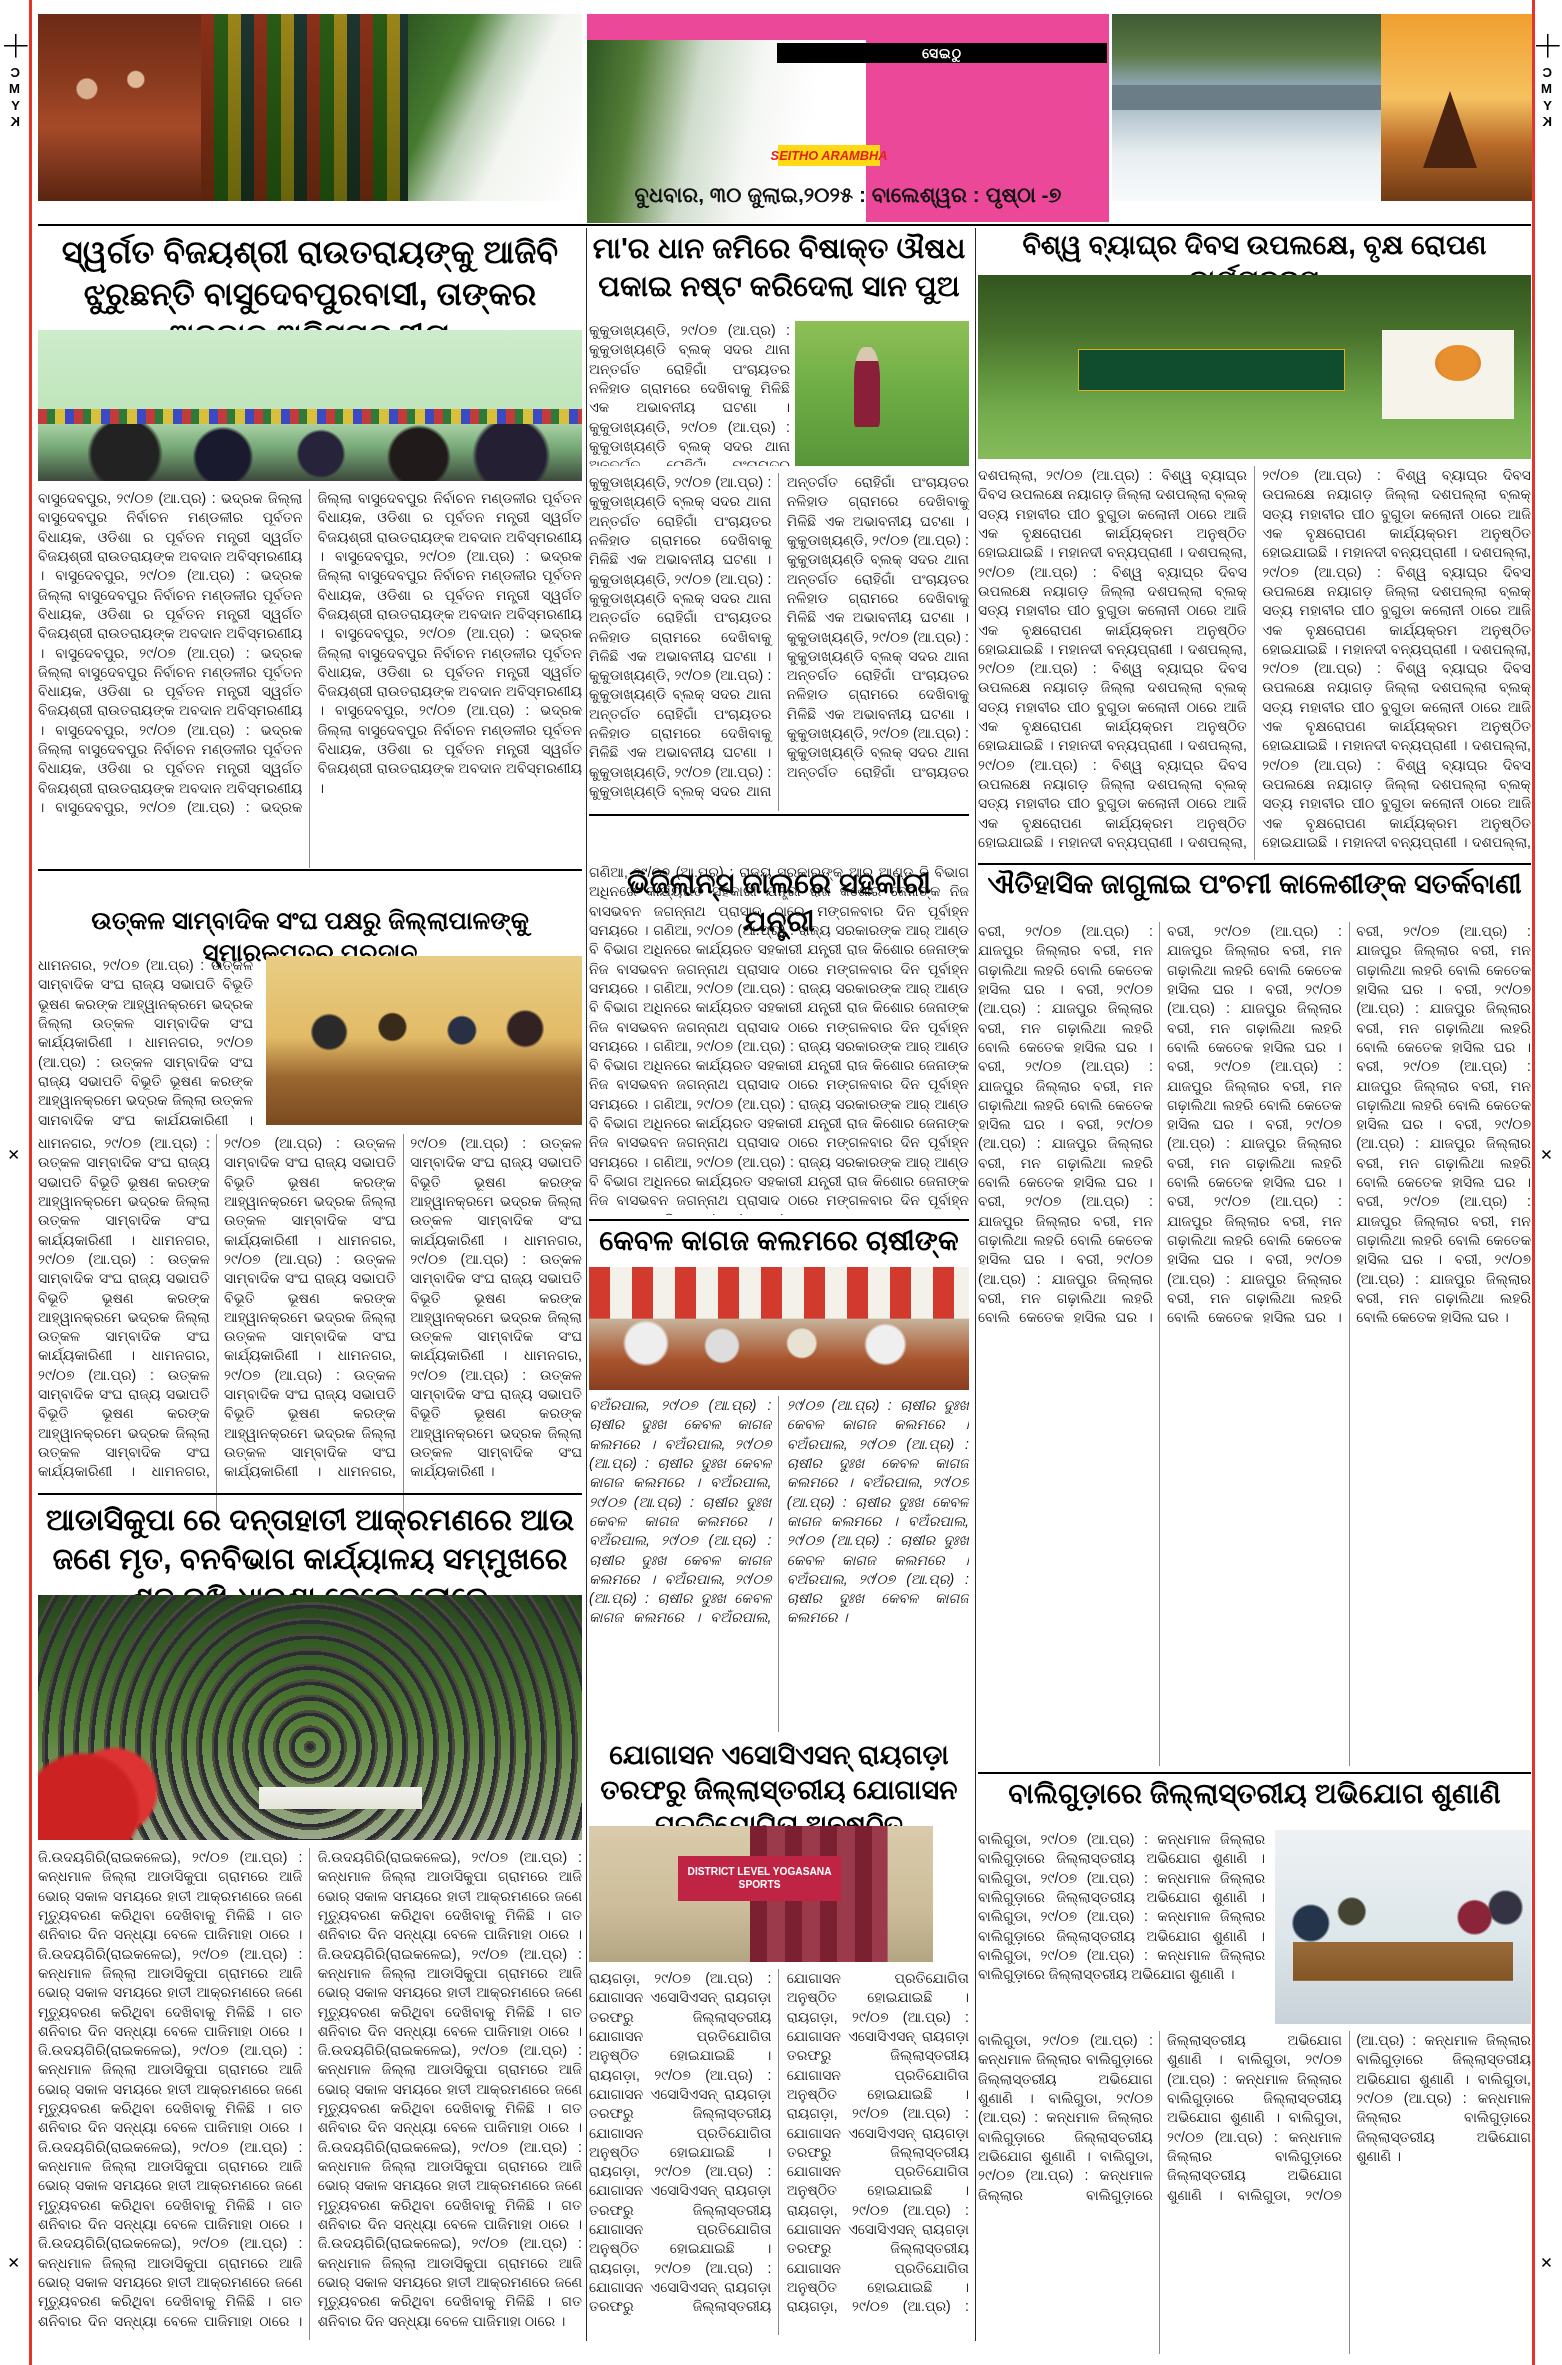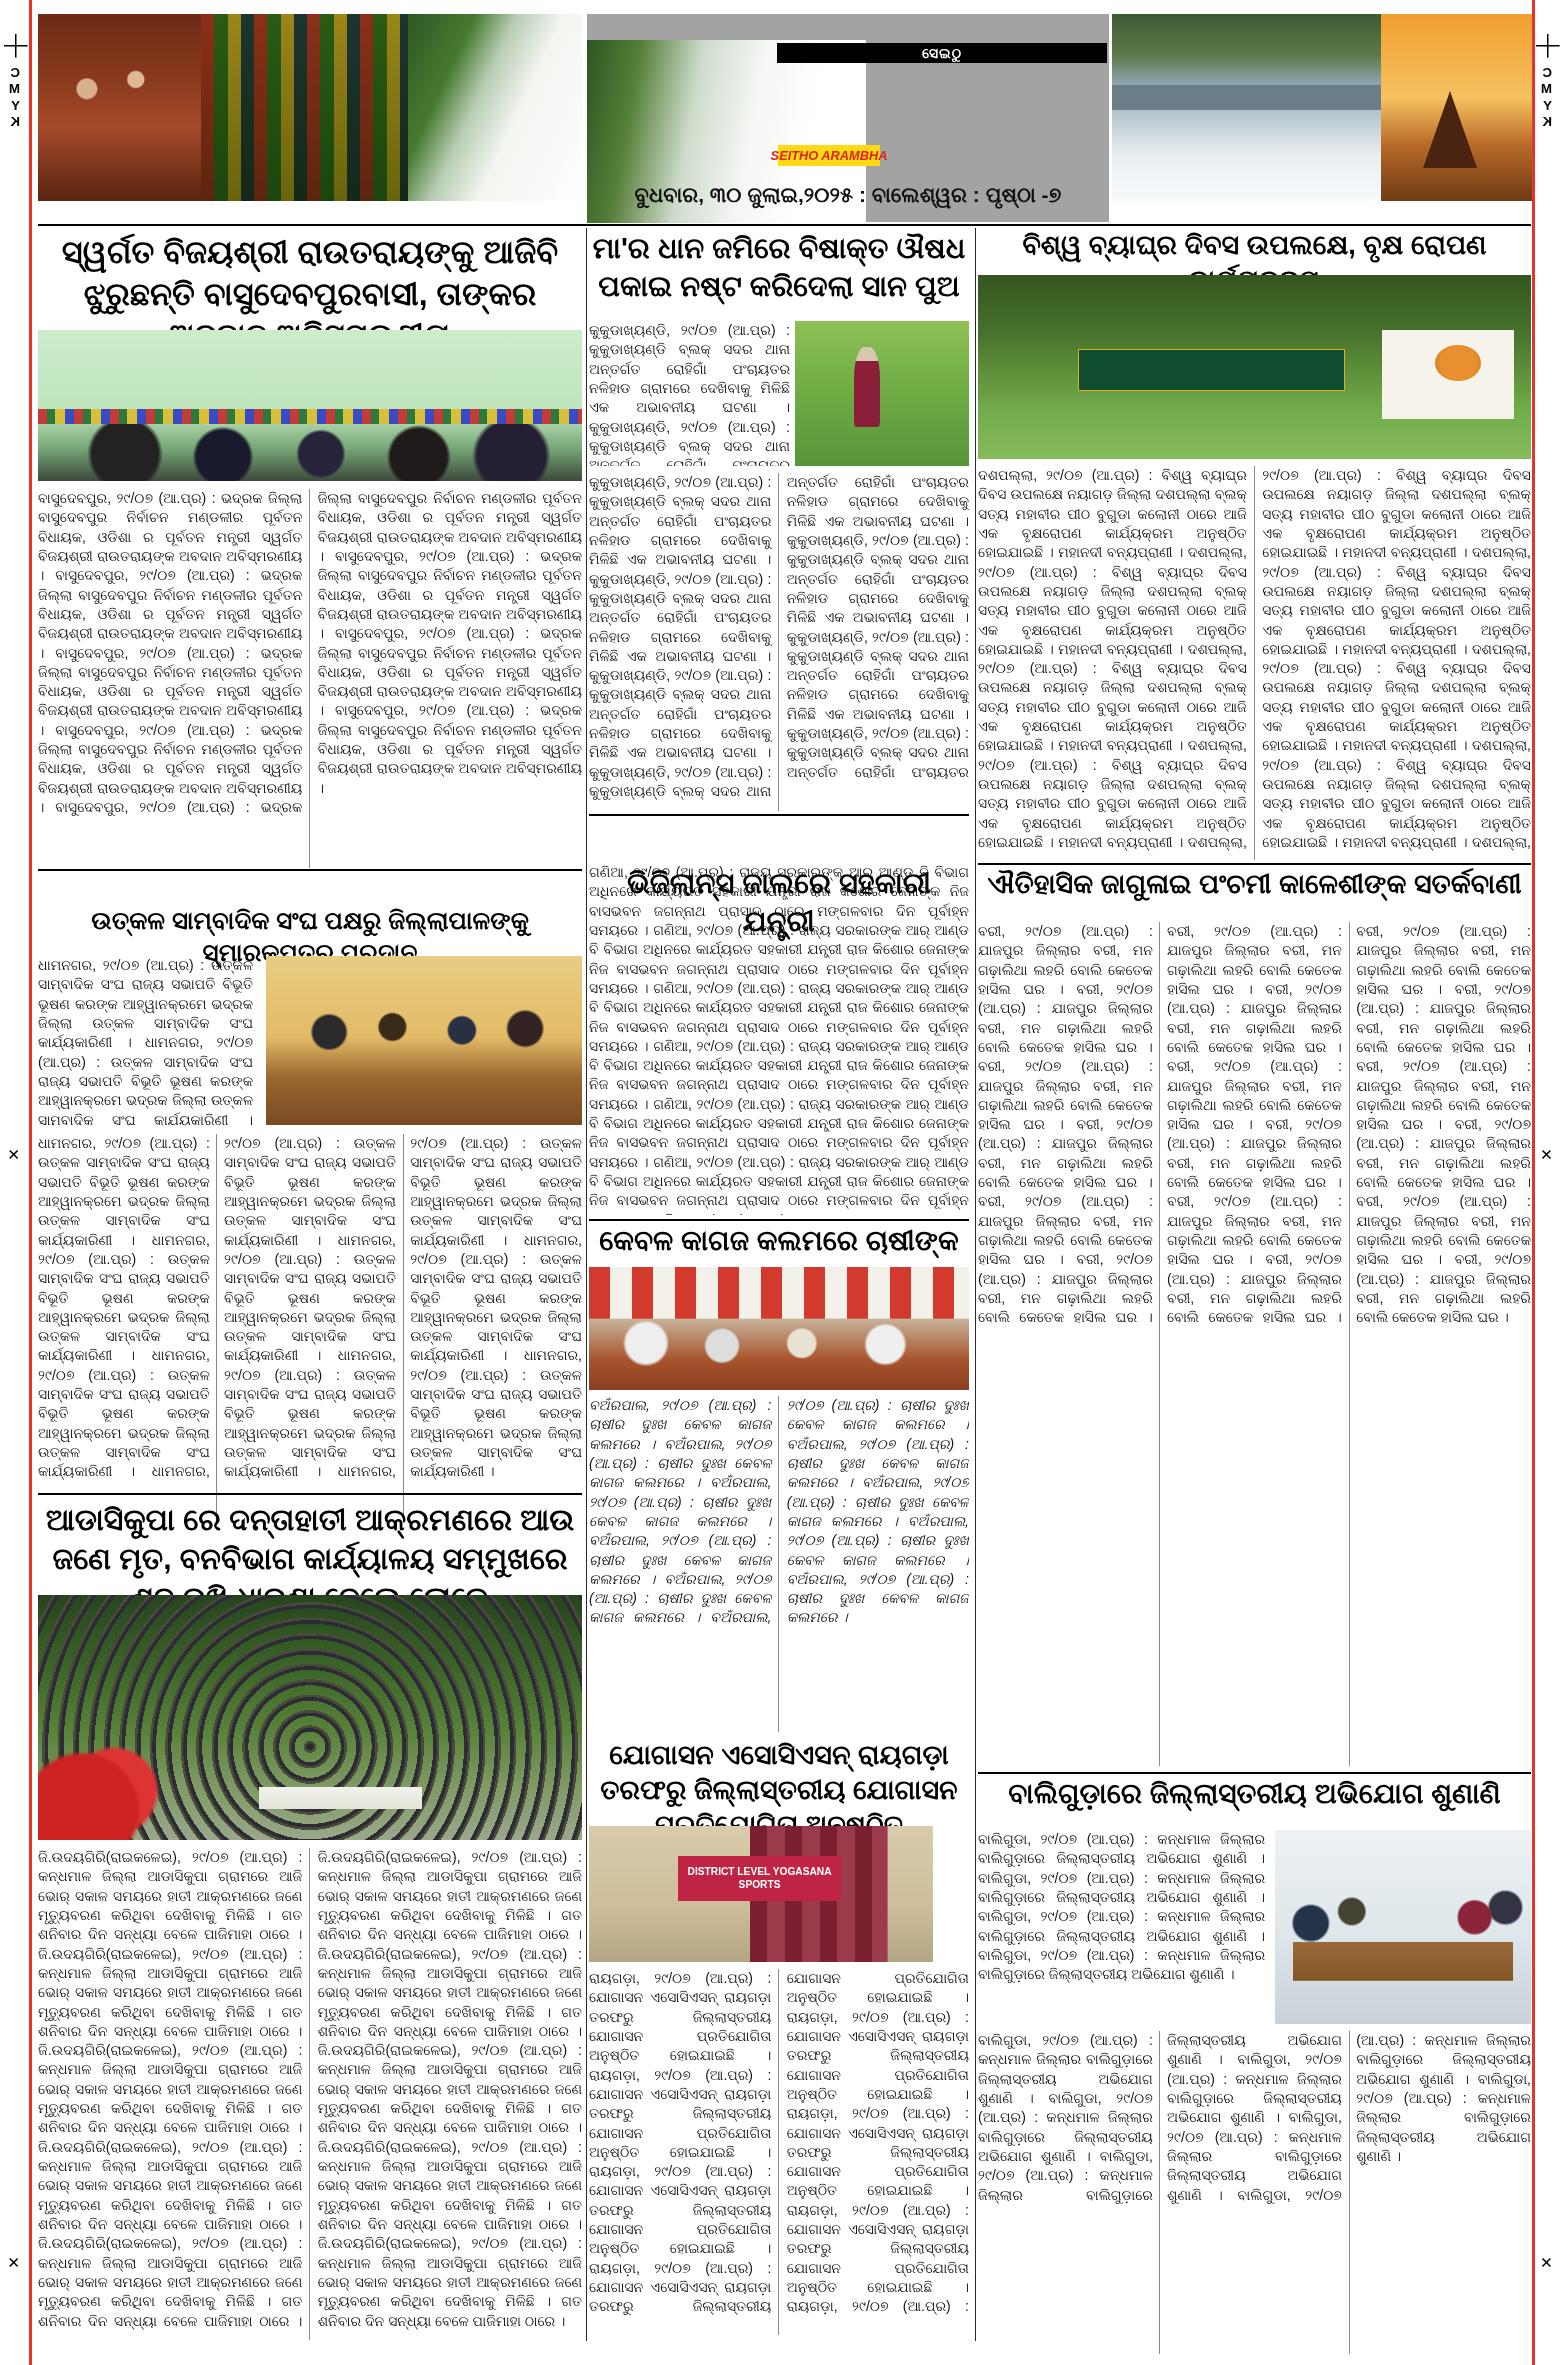--- a/index.html
+++ b/index.html
@@ -19,21 +19,21 @@
   .banner-left{left:38px;top:14.3px;width:544px;height:187px;}
   .cell-dance1{flex:0 0 30%;background:
      radial-gradient(circle at 30% 40%,#d8b090 6%,transparent 7%),
      radial-gradient(circle at 60% 35%,#e0b898 5%,transparent 6%),
      linear-gradient(180deg,#6d2a16 0%,#8a3a1e 35%,#a64a28 60%,#5a2412 100%);}
   .cell-dance2{flex:0 0 38%;background:
      repeating-linear-gradient(90deg,#c03a2a 0 13.3px,#3a6e24 13.3px 27px,#d8a02a 27px 40px,#28404e 40px 53px),
      linear-gradient(180deg,#b8d49a 0%,#7ba04f 100%);background-blend-mode:multiply;}
   .cell-falls{flex:1 1 auto;background:
      linear-gradient(115deg,#2e5723 0%,#467a30 26%,#b9cdb4 42%,#f2f5f0 60%,#ffffff 100%);}
-  .masthead{position:absolute;left:587px;top:14.3px;width:522px;height:208px;background:#a3a3a3;}
+  .masthead{position:absolute;left:587px;top:14.3px;width:522px;height:208px;background:#ec4899;}
   .falls2{position:absolute;left:0;top:25.6px;width:279px;height:183px;background:
      linear-gradient(100deg,#2c5522 0%,#57803a 18%,#cfdccc 38%,#f5f7f4 58%,#ffffff 78%);}
   .kickerbar{position:absolute;left:190px;top:29px;width:330px;height:19.5px;background:#000;
      display:flex;align-items:center;justify-content:center;}
   .kickerbar span{color:#fff;font-size:14px;font-weight:bold;letter-spacing:1px;}
   .mast-title{position:absolute;left:190px;top:45px;width:330px;margin:0;font-size:100px;line-height:1.05;
      font-weight:bold;color:#070707;white-space:nowrap;}
   .mast-badge{position:absolute;left:191px;top:131px;width:102px;height:20.5px;background:#ffd913;
      display:flex;align-items:center;justify-content:center;}
   .mast-badge span{color:#e02318;font-size:12.8px;font-weight:bold;font-style:italic;white-space:nowrap;}

